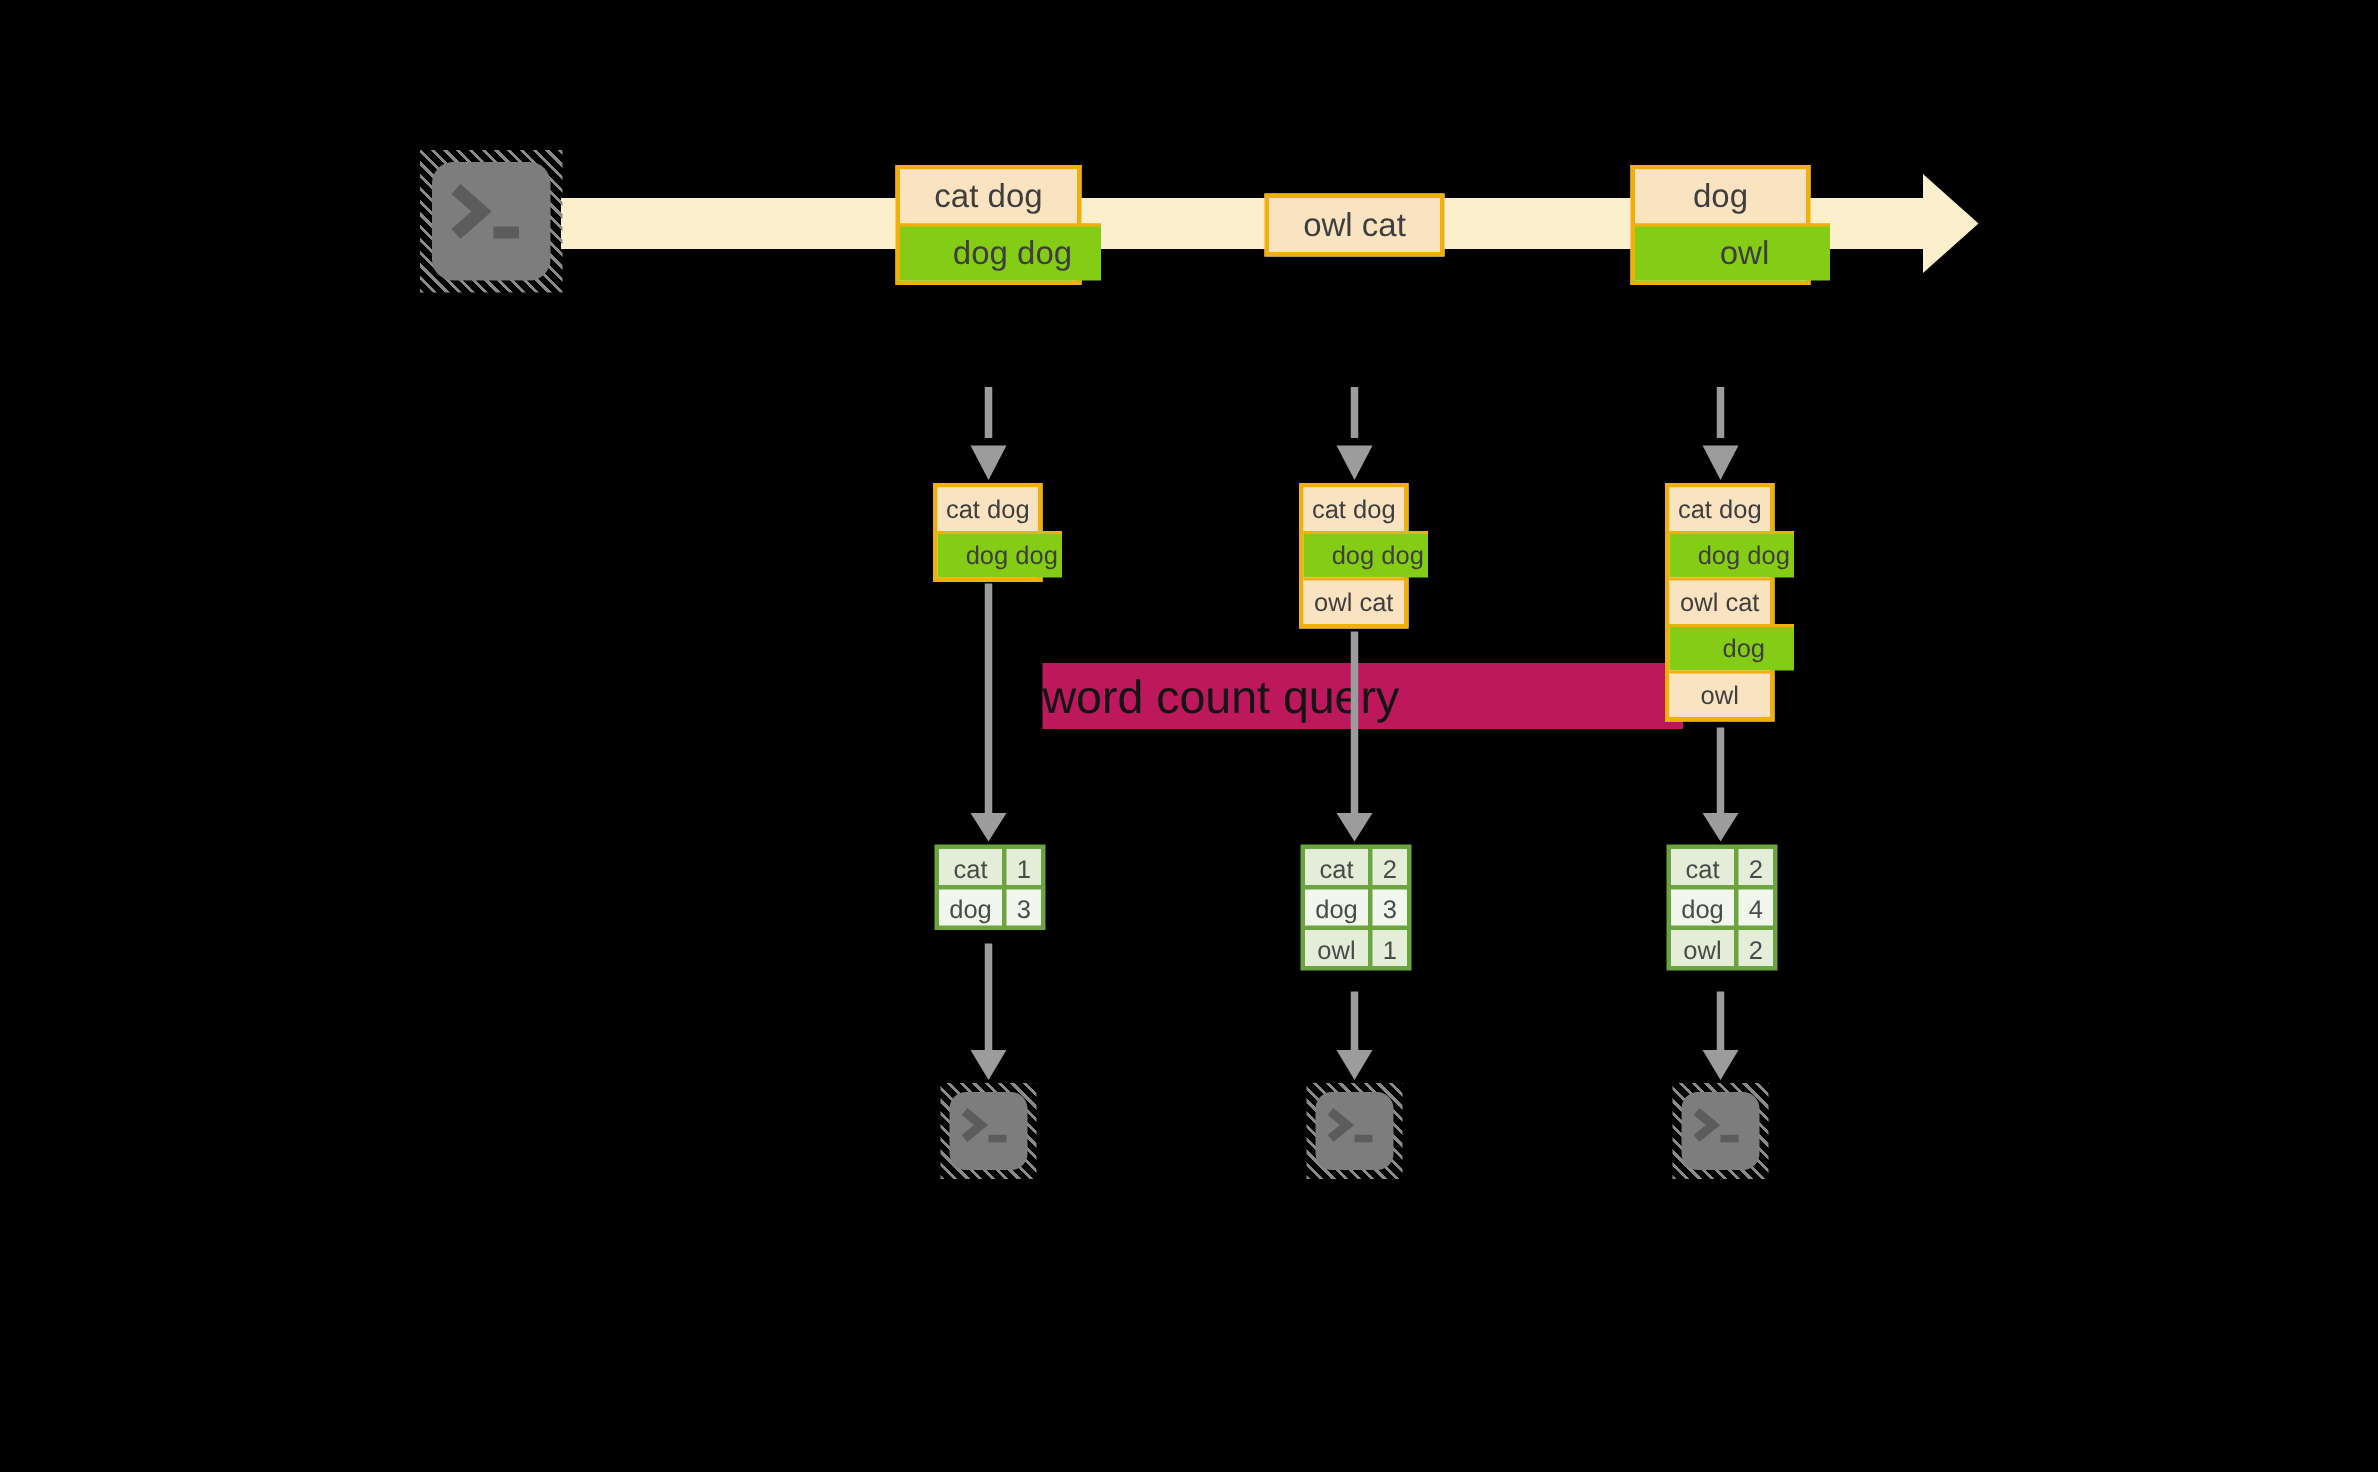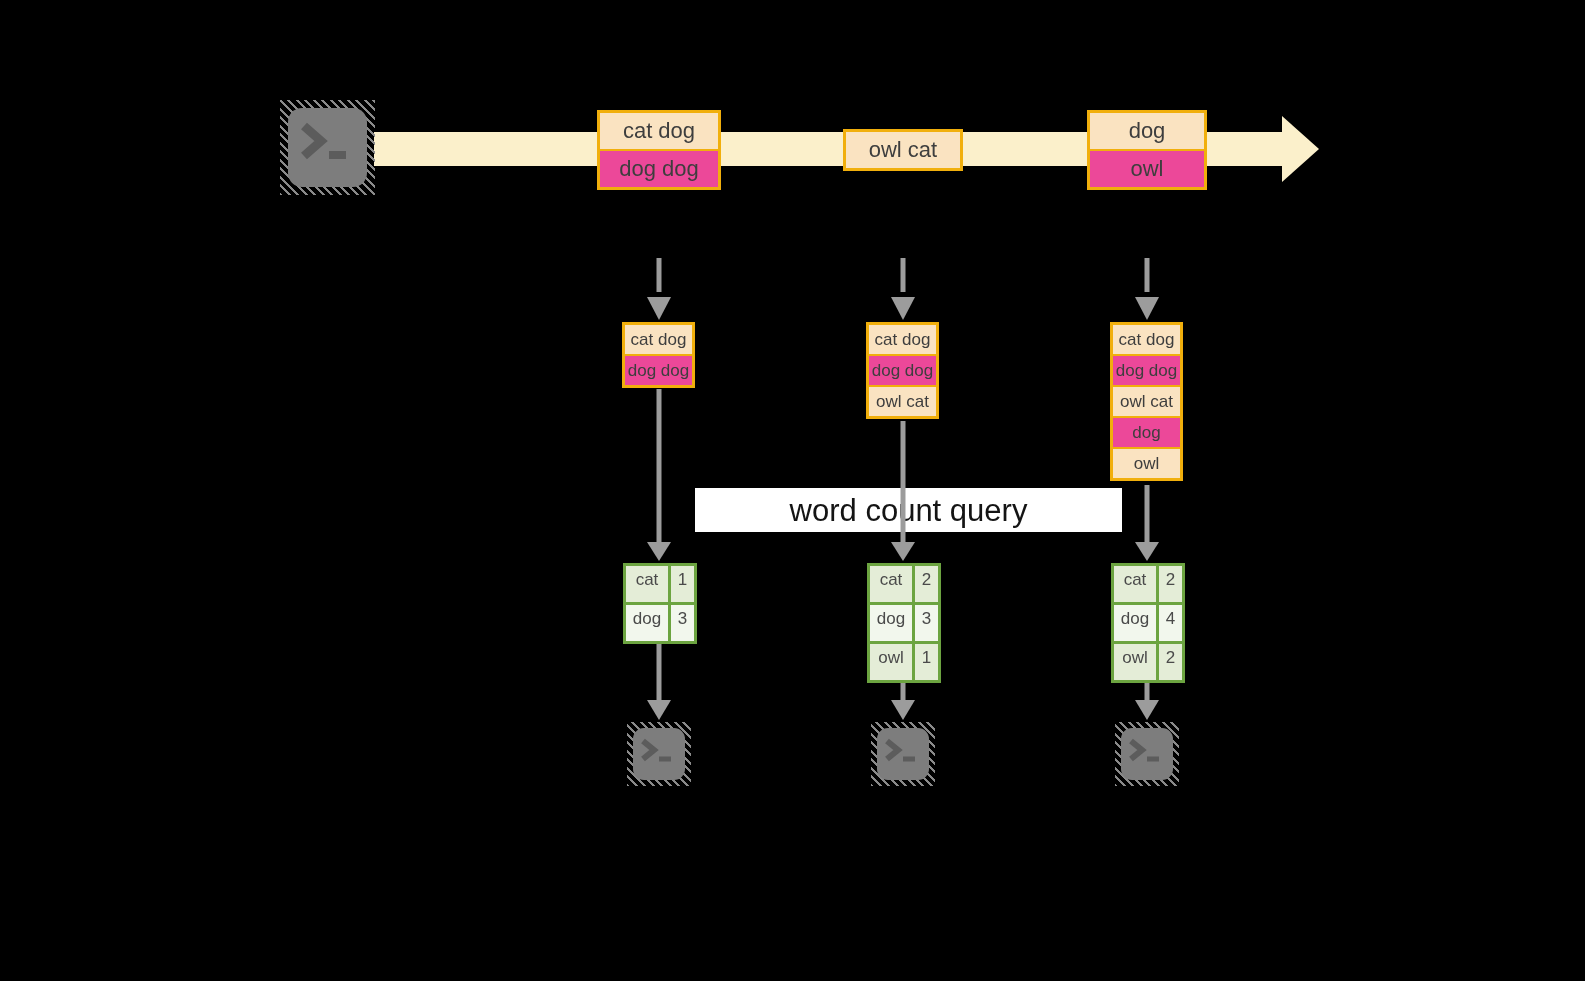--- a/index.html
+++ b/index.html
@@ -12,32 +12,32 @@
              border-top:33px solid transparent;border-bottom:33px solid transparent;
              border-left:37px solid #FBF0CB;}
 
   
   .obox{position:absolute;border:3px solid #F1AF0C;background:#FDF3E6;box-sizing:content-box;}
   .obox .cell{display:block;text-align:center;color:#3E3E3E;overflow:hidden;white-space:nowrap;}
   .obox .cell + .cell{border-top:2px solid #F1AF0C;}
   .tl .cell{width:100%;height:36px;line-height:36px;font-size:22px;}
   .stack .cell{width:100%;height:29px;line-height:29px;font-size:17px;}
   .cell.dark{background:#FAE3C1;}
-  .cell.light{background:#ec4899;}
+  .cell.light{background:#84cc16;padding-left:16px;}
   .tl{z-index:3;}
   .stack{width:67px;z-index:6;}
 
   
-  .query-band{position:absolute;left:695px;top:488px;width:427px;height:44px;background:#ffffff;
-              z-index:4;text-align:center;line-height:45px;font-size:31px;color:#141414;}
+  .query-band{position:absolute;left:695px;top:442px;width:427px;height:44px;background:#be185d;
+              z-index:4;text-align:left;line-height:45px;font-size:31px;color:#141414;}
 
   
   .gtable{position:absolute;top:563px;background:#6CA440;padding:3px;display:grid;
           grid-template-columns:42px 23px;gap:3px;z-index:6;}
-  .gtable .gcell{height:36px;line-height:28px;text-align:center;font-size:17px;color:#4A4A4A;}
+  .gtable .gcell{height:24px;line-height:28px;text-align:center;font-size:17px;color:#4A4A4A;}
   .gcell.dark{background:#E4EDD7;}
   .gcell.light{background:#F2F7ED;}
 
   
   .term{position:absolute;background:repeating-linear-gradient(45deg,#8A8A8A 0 2px,transparent 2px 6px);}
   .term .inner{position:absolute;background:#7D7D7D;}
   .term-big{left:280px;top:100px;width:95px;height:95px;z-index:3;}
   .term-big .inner{inset:8px;border-radius:14px;}
   .term-small{width:64px;height:64px;top:722px;z-index:6;}
   .term-small .inner{inset:6px;border-radius:11px;}

